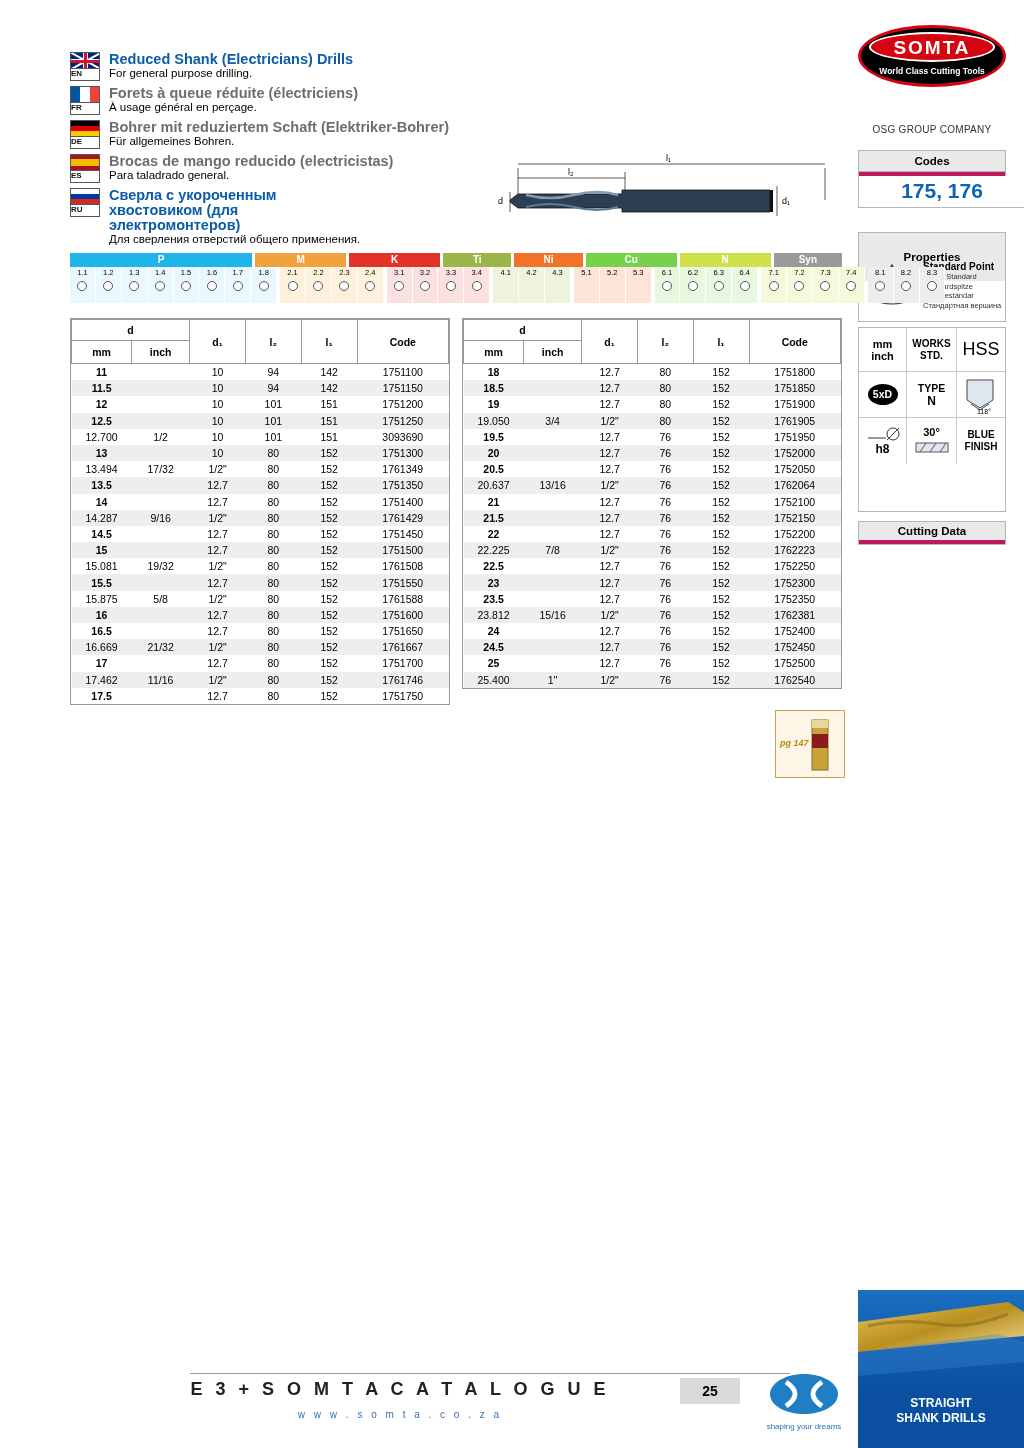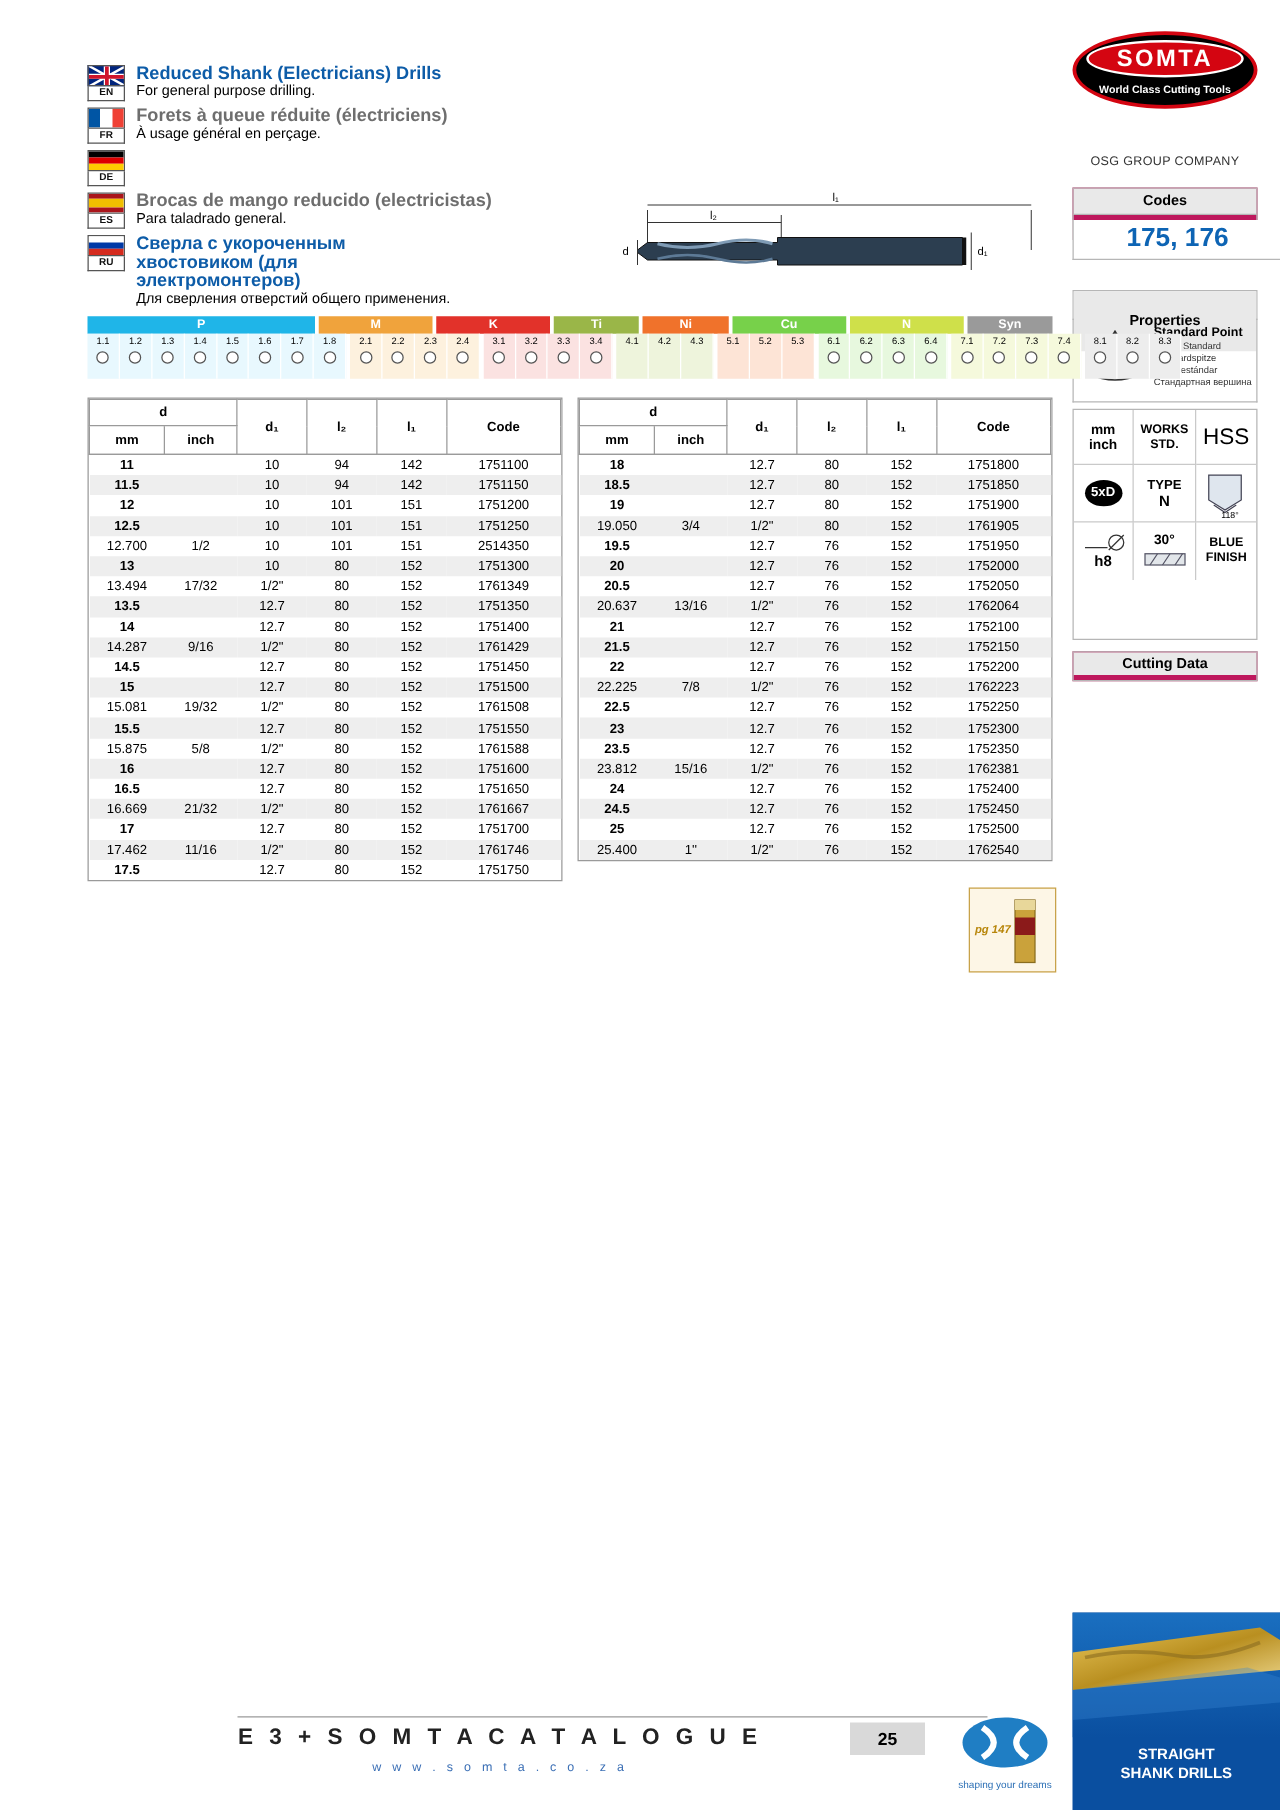--- a/index.html
+++ b/index.html
@@ -8,21 +8,21 @@
     font-family:"Liberation Sans", sans-serif;color:#000;
   }
   .page{position:absolute;left:0;top:0;width:1024px;height:1448px;overflow:hidden;}
 
   
   .lang-block{position:absolute;left:70px;top:52px;width:480px;}
   .lang-row{display:flex;align-items:flex-start;margin-bottom:5px;}
   .flagbox{width:30px;margin-right:9px;flex:none;}
   .flag{width:30px;height:17px;border:1px solid #555;box-sizing:border-box;position:relative;overflow:hidden;}
   .flag-code{width:30px;height:12px;border:1px solid #555;border-top:none;box-sizing:border-box;
-    font-size:8px;line-height:10px;text-align:center;font-weight:bold;color:#111;background:#fff;}
+    font-size:8px;line-height:10px;text-align:left;font-weight:bold;color:#111;background:#fff;}
   .lang-text{flex:1;}
   .lang-title{font-size:14.5px;font-weight:bold;line-height:15px;}
   .lang-sub{font-size:11.5px;line-height:13px;}
   .t-en{color:#0d5ca8;}
   .t-gr{color:#6e6e6e;}
   .t-ru{color:#0d5ca8;}
 
   
   .fl-uk{background:#00247d;}
   .fl-uk:before{content:"";position:absolute;left:0;top:6px;width:30px;height:4px;background:#fff;}
@@ -155,20 +155,24 @@
 
     <div class="lang-row">
       <div class="flagbox">
         <div class="flag fl-de">
           <i style="background:#000"></i>
             <i style="background:#dd0000"></i>
             <i style="background:#ffce00"></i>
         </div>
         <div class="flag-code">DE</div>
       </div>
+      <div class="lang-text">
+        <div class="lang-title t-gr">Bohrer mit reduziertem Schaft (Elektriker-Bohrer)</div>
+        <div class="lang-sub">Für allgemeines Bohren.</div>
+      </div>
     </div>
 
     <div class="lang-row">
       <div class="flagbox">
         <div class="flag fl-es">
           <i style="background:#aa151b;height:25%"></i>
             <i style="background:#f1bf00;height:50%"></i>
             <i style="background:#aa151b;height:25%"></i>
         </div>
         <div class="flag-code">ES</div>
@@ -506,21 +510,21 @@
             <td style="width: 56px;">101</td>
             <td style="width: 56px;">151</td>
             <td style="width: 92px; margin-top: 40px;">1751250</td>
           </tr>
           <tr>
             <td style="width: 60px;">12.700</td>
             <td style="width: 58px;">1/2</td>
             <td style="width: 56px;">10</td>
             <td style="width: 56px;">101</td>
             <td style="width: 56px;">151</td>
-            <td style="width: 92px;">2514350</td>
+            <td style="width: 92px;">3093690</td>
           </tr>
           <tr class="row-alt">
             <td class="bold" style="width: 60px;">13</td>
             <td style="width: 58px;"></td>
             <td style="width: 56px;">10</td>
             <td style="width: 56px;">80</td>
             <td style="width: 56px;">152</td>
             <td style="width: 92px;">1751300</td>
           </tr>
           <tr>

